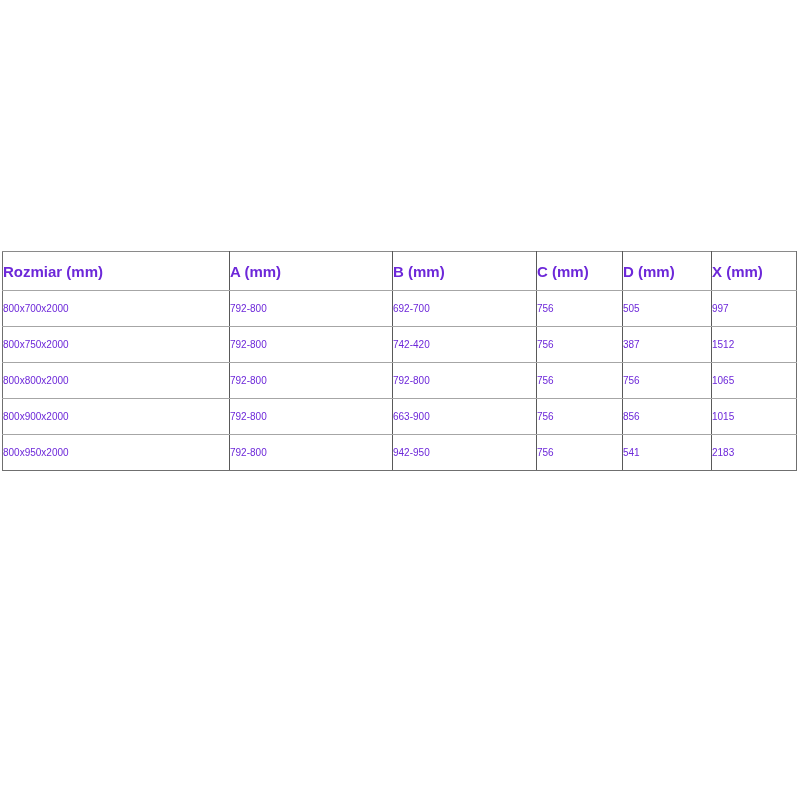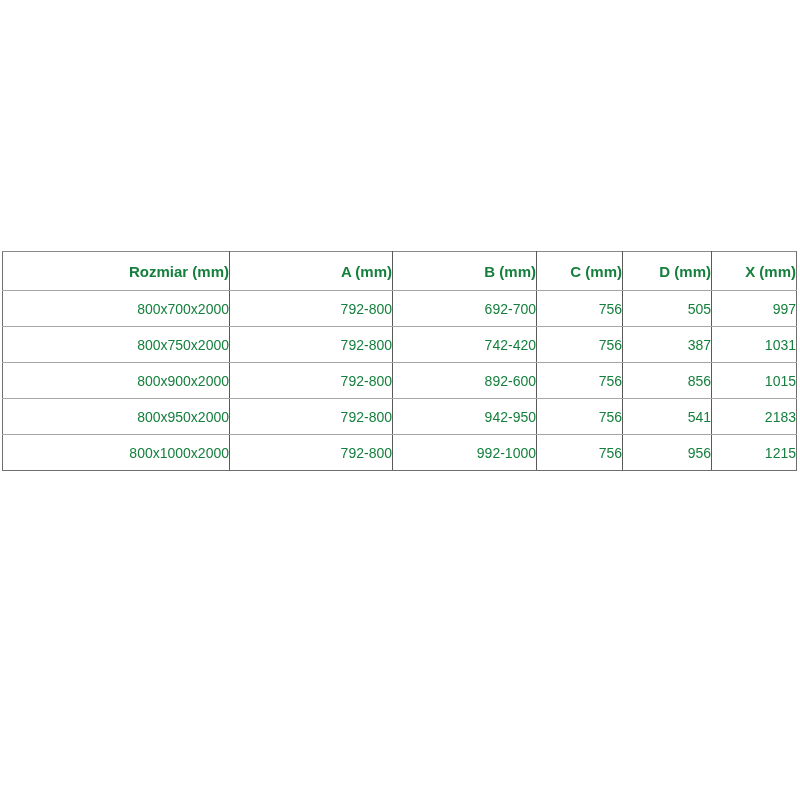--- a/index.html
+++ b/index.html
@@ -19,37 +19,37 @@
     left: 2px;
     top: 251px;
     width: 794px;
     border-collapse: collapse;
     table-layout: fixed;
     background: #ffffff;
   }
   .spec-table th,
   .spec-table td {
     padding: 0;
-    text-align: right;
+    text-align: left;
     vertical-align: middle;
-    color: #15803d;
+    color: #6d28d9;
     
     border-style: solid;
     border-width: 1px;
     border-color: #a6a6a6 #595959;
     white-space: nowrap;
     overflow: hidden;
   }
   .spec-table th {
     font-size: 15px;
     font-weight: bold;
     height: 38px;
   }
   .spec-table td {
-    font-size: 14px;
+    font-size: 10px;
     font-weight: normal;
     height: 35px;
   }
   .spec-table thead th {
     border-top-color: #8a8a8a;
   }
   .spec-table tbody tr:last-child td {
     border-bottom-color: #6f6f6f;
   }
   .spec-table th:first-child,
@@ -97,40 +97,40 @@
       <td>756</td>
       <td>505</td>
       <td>997</td>
     </tr>
     <tr>
       <td>800x750x2000</td>
       <td>792-800</td>
       <td>742-420</td>
       <td>756</td>
       <td>387</td>
-      <td>1031</td>
+      <td>1512</td>
+    </tr>
+    <tr>
+      <td>800x800x2000</td>
+      <td>792-800</td>
+      <td>792-800</td>
+      <td>756</td>
+      <td>756</td>
+      <td>1065</td>
     </tr>
     <tr>
       <td>800x900x2000</td>
       <td>792-800</td>
-      <td>892-600</td>
+      <td>663-900</td>
       <td>756</td>
       <td>856</td>
       <td>1015</td>
     </tr>
     <tr>
       <td>800x950x2000</td>
       <td>792-800</td>
       <td>942-950</td>
       <td>756</td>
       <td>541</td>
       <td>2183</td>
     </tr>
-    <tr>
-      <td>800x1000x2000</td>
-      <td>792-800</td>
-      <td>992-1000</td>
-      <td>756</td>
-      <td>956</td>
-      <td>1215</td>
-    </tr>
   </tbody>
 </table>
 
 </body></html>

